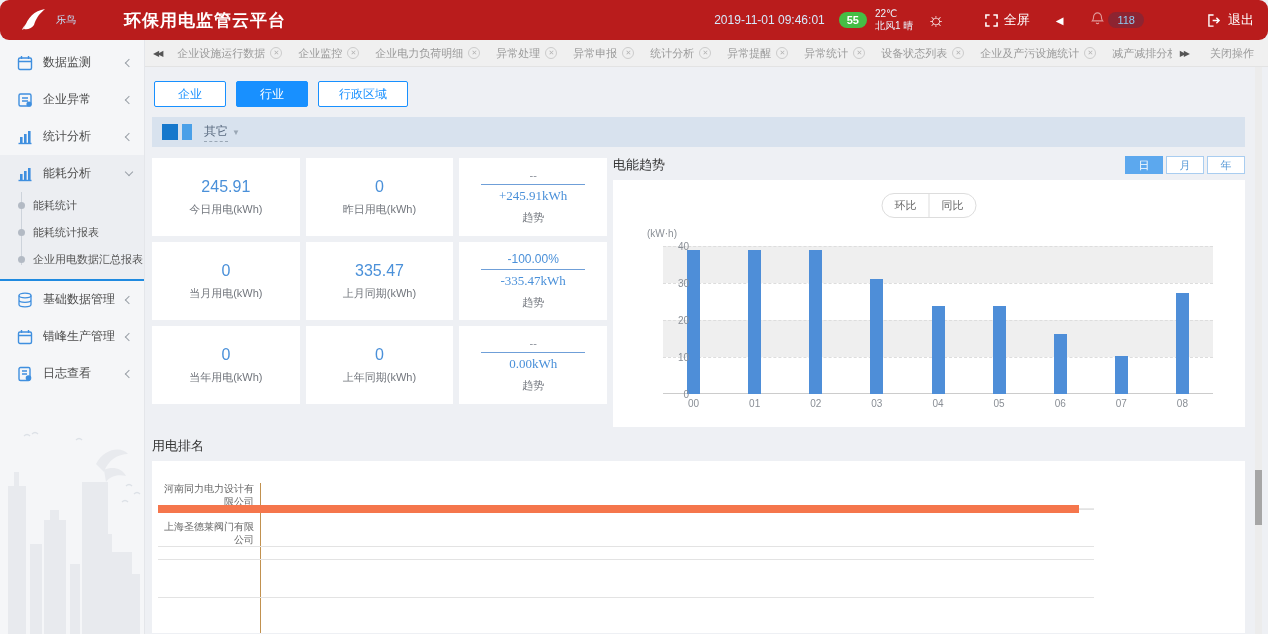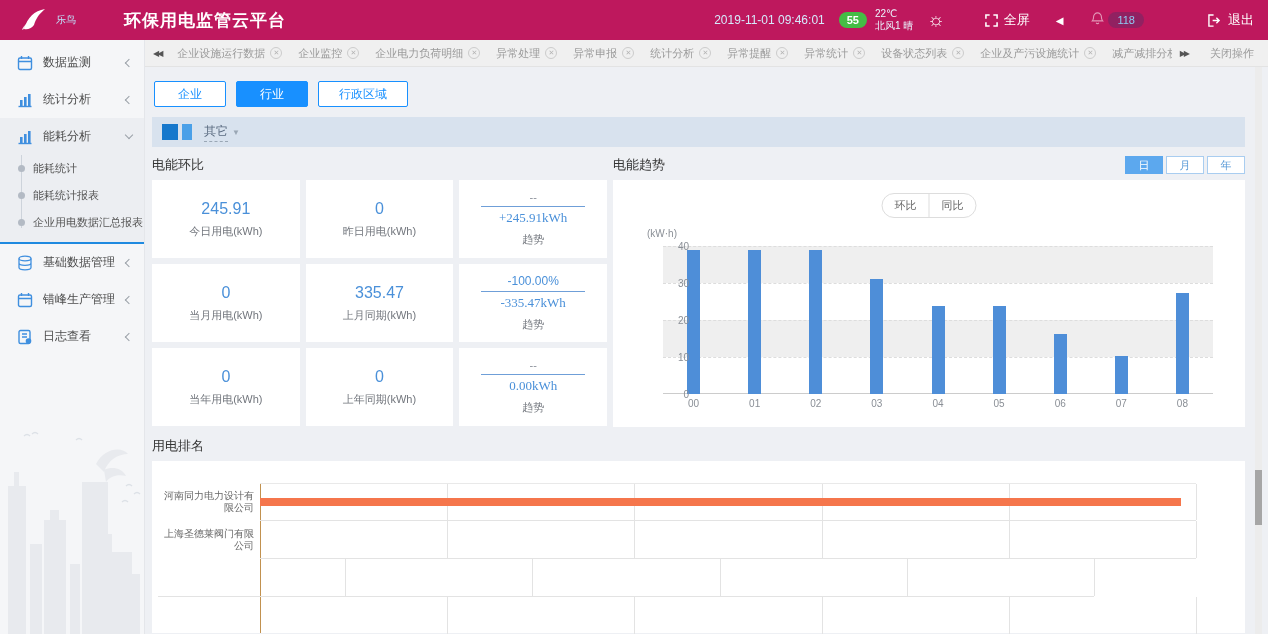--- a/index.html
+++ b/index.html
@@ -1,21 +1,21 @@
 <!DOCTYPE html>
 <html><head>
 <meta charset="utf-8">
 <style>
   * { margin:0; padding:0; box-sizing:border-box; }
   html,body { width:1268px; height:634px; overflow:hidden;
     font-family:"Liberation Sans","DejaVu Sans",sans-serif; background:#eef0f4; }
 
   
-  .header { height:40px; background:#be185d; display:flex; align-items:center;
-    justify-content:space-between; padding:0 14px 0 18px; color:#fff; }
+  .header { height:40px; background:#b91c1c; display:flex; align-items:center;
+    justify-content:space-between; padding:0 14px 0 18px; color:#fff;border-radius:9px; }
   .brand { display:flex; align-items:center; gap:8px; }
   .brand-mark { font-size:10px; color:#bfe2fb; line-height:1; width:34px; }
   .brand-title { font-size:17px; font-weight:bold; letter-spacing:1px; margin-left:26px; }
   .hright { display:flex; align-items:center; }
   .dt { font-size:12px; color:#d5eafc; }
   .aqi { background:#45bd45; color:#fff; font-size:11px; font-weight:bold;
     border-radius:10px; padding:2px 8px; margin-left:14px; }
   .weather { font-size:10px; color:#eaf6ff; line-height:1.25; margin-left:8px; text-align:left; }
   .sun { font-size:19px; color:#ffffff; margin-left:14px; opacity:.95; }
   .fsbtn { display:flex; align-items:center; gap:6px; font-size:13px; margin-left:40px; cursor:pointer; }
@@ -108,21 +108,21 @@
   .plot .baseline { position:absolute; left:0; right:0; bottom:0; height:1px; background:#ccc; }
   .bar { position:absolute; bottom:0; width:13px; background:#4e8ed8; }
   .ytick { position:absolute; right:556px; transform:translateY(-50%); font-size:10px; color:#8a8f96; }
   .xaxis { position:absolute; left:50px; top:218px; width:550px; display:flex; }
   .xaxis span { flex:1; text-align:center; font-size:10px; color:#8a8f96; }
 
   
   .ranking { margin-top:8px; }
   .rankpanel { background:#fff; margin-top:4px; height:172px; padding-top:22px; position:relative; }
   .rankrows { margin-left:6px; }
-  .rrow { display:flex; height:38px; }
+  .rrow { display:flex; height:38px;flex-direction:column; }
   .rlab { width:102px; flex:none; font-size:10px; color:#666; text-align:right;
     padding-right:6px; display:flex; align-items:center; justify-content:flex-end;
     line-height:1.25; }
   .rplot { width:936px; flex:none; position:relative; border-bottom:1px solid #e3e3e3; }
   .rrow:first-child .rplot { border-top:1px solid #e9e9e9; }
   .raxis { position:absolute; left:108px; top:22px; bottom:0; width:1px; background:#c1914f; }
   .vgrid { position:absolute; top:0; bottom:0; width:1px; background:#e3e3e3; }
   .rbar { position:absolute; top:50%; transform:translateY(-50%); height:8px; background:#f5764c; }
 
   
@@ -181,20 +181,31 @@
               <rect x="1.5" y="3" width="13" height="11.5" rx="1.5" fill="none" stroke="#3f8fdf" stroke-width="1.4"></rect>
               <path d="M1.5 6.5h13 M4.5 1v3 M11.5 1v3" stroke="#3f8fdf" stroke-width="1.4"></path>
             </svg>
             <span class="lbl">数据监测</span>
             <span class="chev"></span>
           </div>
         </div>
         <div>
           <div class="sitem">
             <svg class="ic" viewBox="0 0 16 16">
+              <rect x="2" y="2" width="12" height="12" rx="1.5" fill="none" stroke="#3f8fdf" stroke-width="1.4"></rect>
+              <path d="M5 6h6 M5 9h6" stroke="#3f8fdf" stroke-width="1.3"></path>
+              <circle cx="12" cy="12" r="2.6" fill="#3f8fdf"></circle>
+            </svg>
+            <span class="lbl">企业异常</span>
+            <span class="chev"></span>
+          </div>
+        </div>
+        <div>
+          <div class="sitem">
+            <svg class="ic" viewBox="0 0 16 16">
               <path d="M1.5 14.5h13" stroke="#3f8fdf" stroke-width="1.4"></path>
               <rect x="3" y="8" width="2.6" height="6" fill="#3f8fdf"></rect>
               <rect x="7" y="5" width="2.6" height="9" fill="#3f8fdf"></rect>
               <rect x="11" y="2" width="2.6" height="12" fill="#3f8fdf"></rect>
             </svg>
             <span class="lbl">统计分析</span>
             <span class="chev"></span>
           </div>
         </div>
         <div class="sgroup-open">
@@ -330,21 +341,20 @@
 
       <div class="band">
         <span class="sq1"></span>
         <span class="sq2"></span>
         <span class="bandlbl">其它</span>
         <span class="caret">▼</span>
       </div>
 
       <div class="panels">
         <section class="huanbi">
-          <div class="sectitle">电能环比</div>
           <div class="cards" id="cards">
               <div class="card">
                 <div class="v">245.91</div>
                 <div class="l">今日用电(kWh)</div>
               </div>
               <div class="card">
                 <div class="v">0</div>
                 <div class="l">昨日用电(kWh)</div>
               </div>
               <div class="card">

